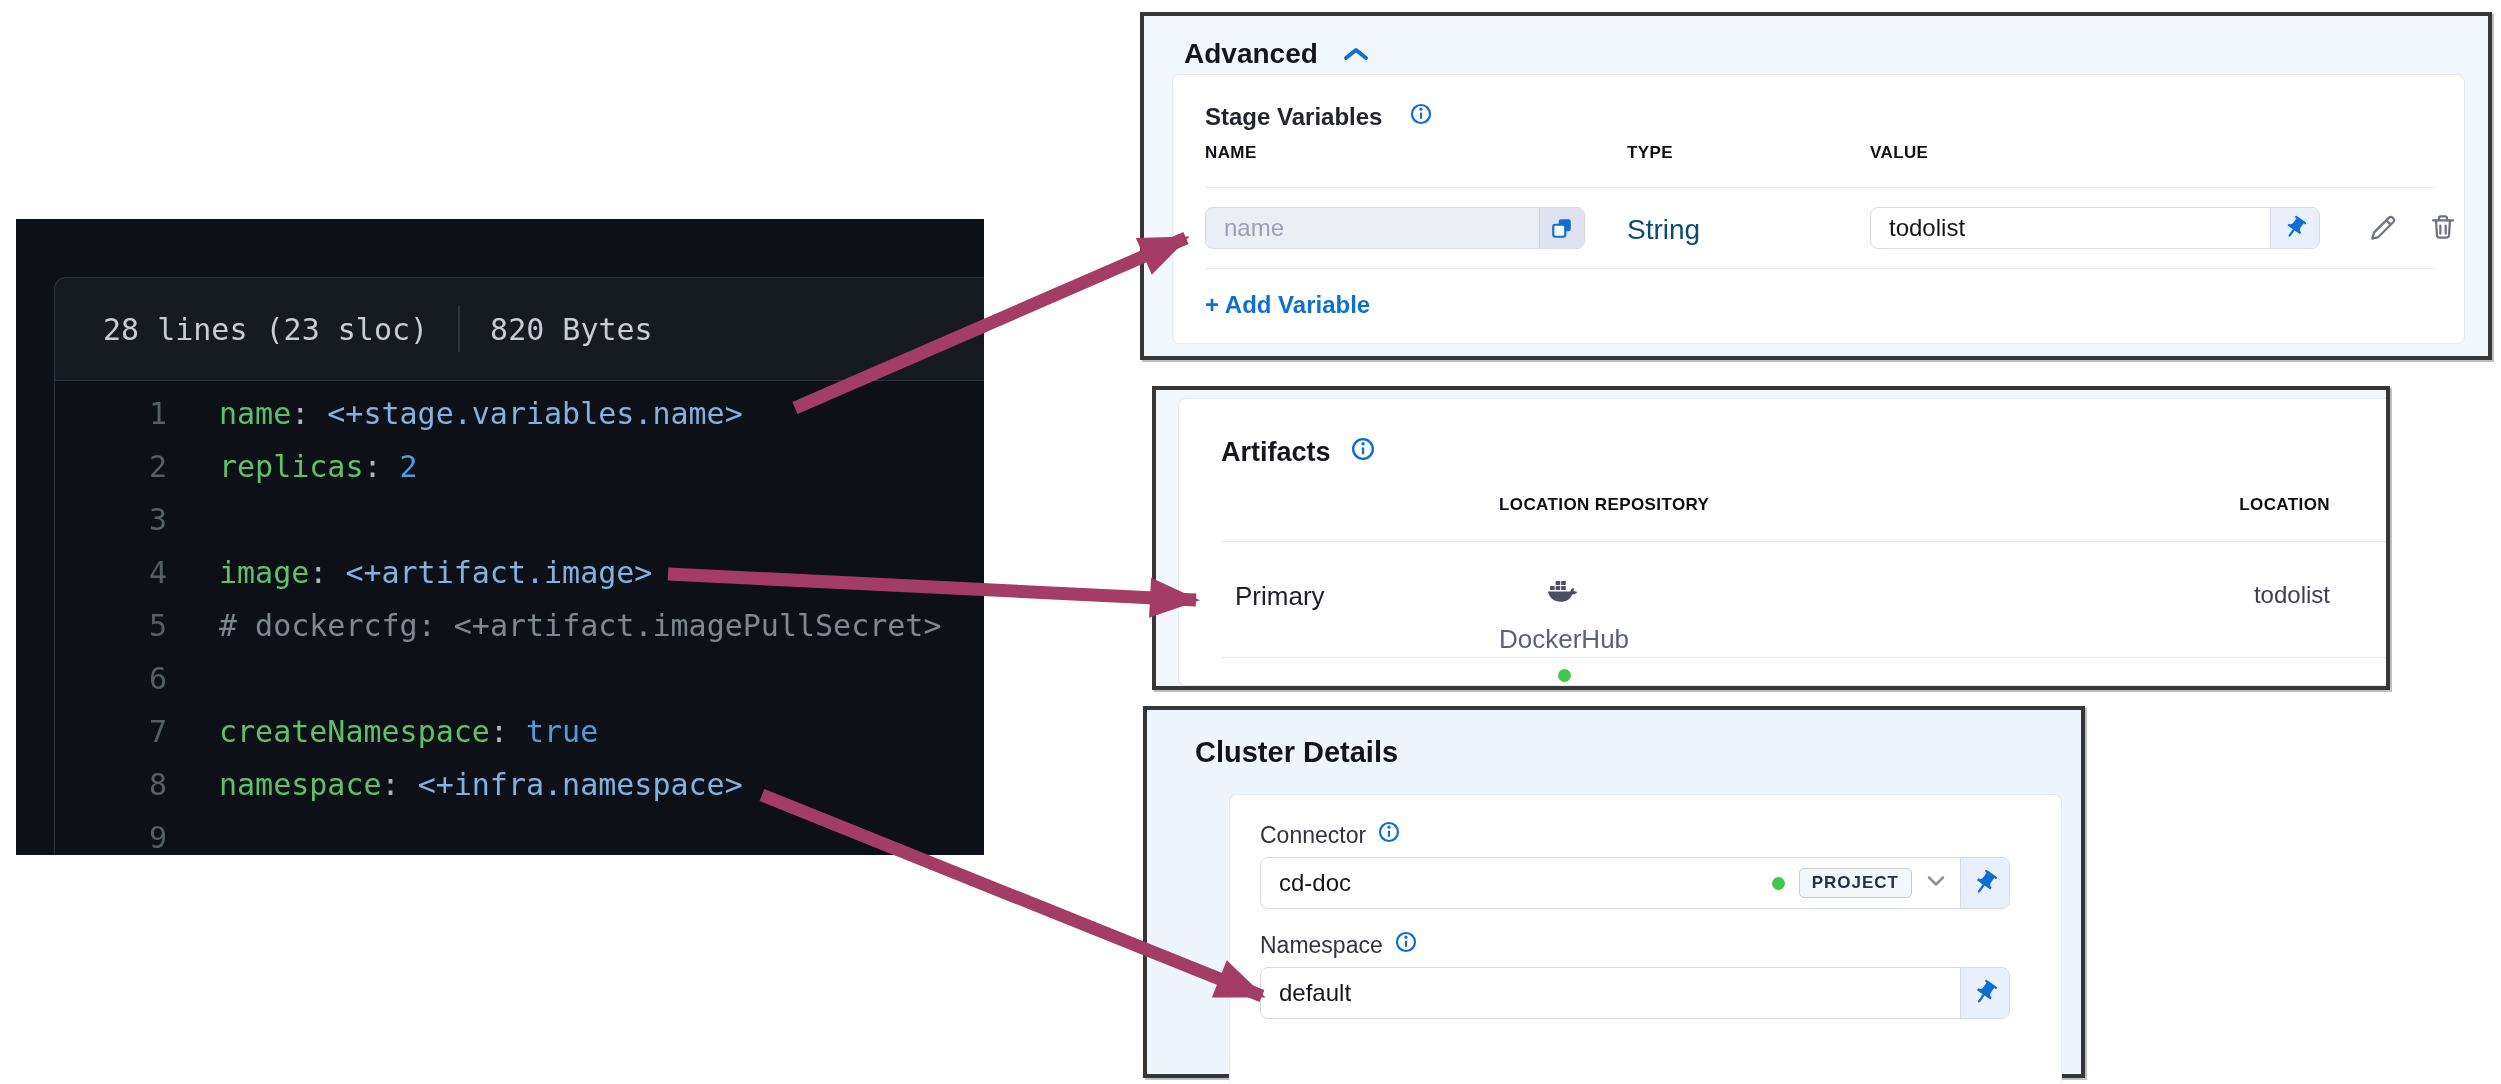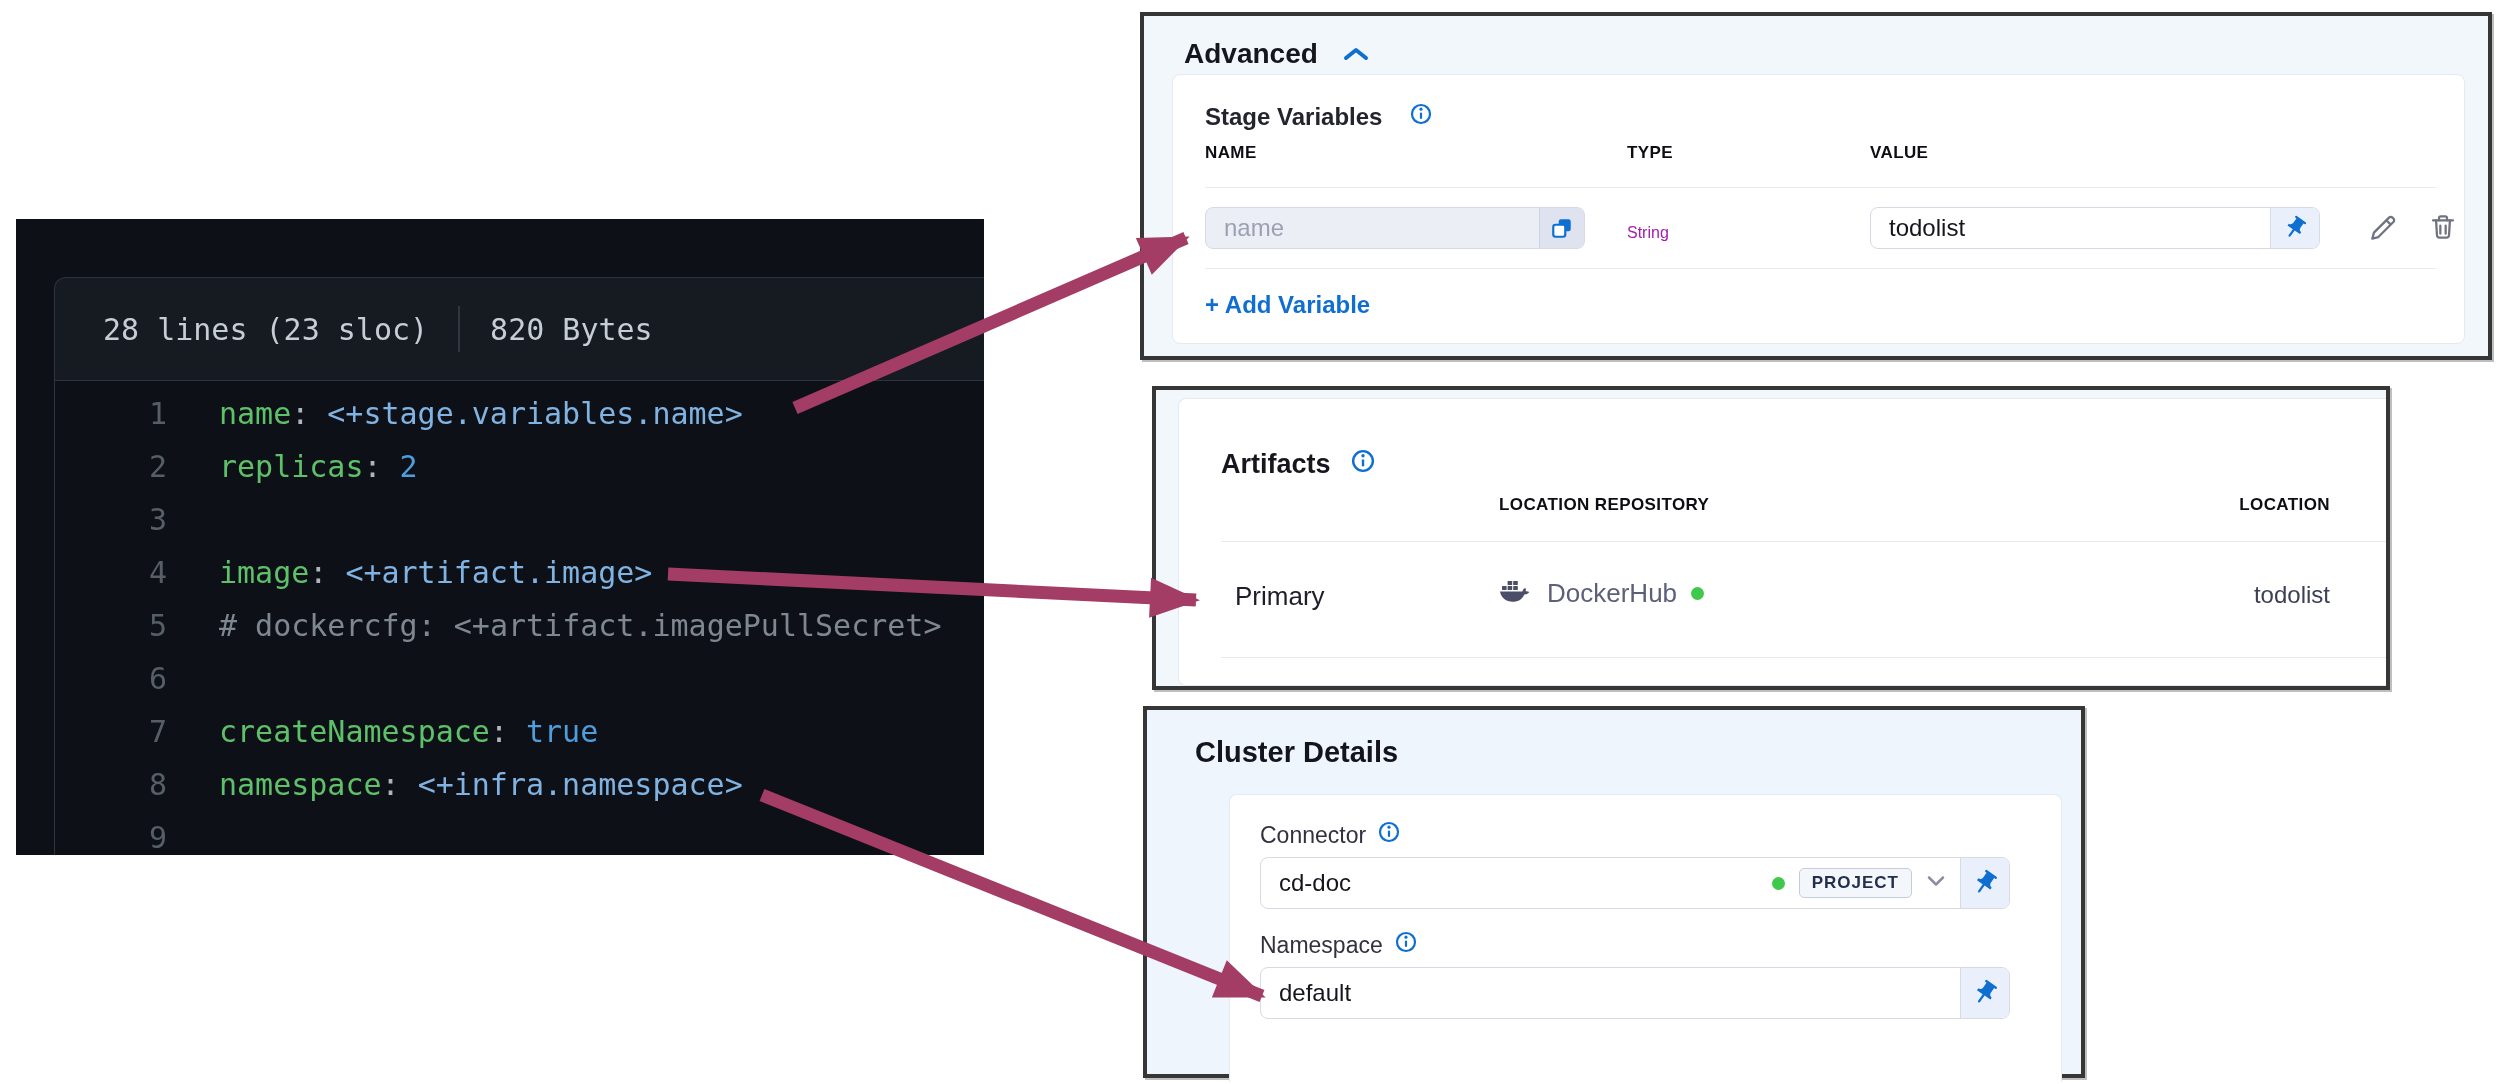--- a/index.html
+++ b/index.html
@@ -55,37 +55,37 @@
   .adv-card{left:28px;top:58px;width:1293px;height:270px;}
   .sv-label{position:absolute;left:32px;top:28px;display:flex;align-items:center;gap:28px;
             font-size:24px;font-weight:600;color:#24242f;}
   .adv-h-name{position:absolute;left:32px;top:68px;}
   .adv-h-type{position:absolute;left:454px;top:68px;}
   .adv-h-value{position:absolute;left:697px;top:68px;}
   .adv-hr1{left:32px;right:28px;top:112px;}
   .adv-hr2{left:32px;right:28px;top:193px;}
   .var-row{position:absolute;left:32px;top:132px;right:20px;height:42px;}
   .in-name{position:absolute;left:0;top:0;width:380px;height:42px;}
-  .type-txt{position:absolute;left:422px;top:17px;font-size:16px;color:#a21caf;}
+  .type-txt{position:absolute;left:422px;top:7px;font-size:28px;color:#0c4a6e;}
   .in-value{position:absolute;left:665px;top:0;width:450px;height:42px;}
   .btn-edit{position:absolute;left:1162px;top:5px;}
   .btn-del{position:absolute;left:1222px;top:4px;}
   .add-var{position:absolute;left:32px;top:216px;font-size:24px;font-weight:600;color:#0f6fd1;cursor:pointer;}
 
   
   .p-artifacts{left:1152px;top:386px;width:1238px;height:304px;}
   .art-card{left:22px;top:8px;right:0;bottom:0;border-radius:8px 0 0 8px;border-right:none;}
-  .art-title{position:absolute;left:42px;top:50px;display:flex;align-items:center;gap:20px;font-size:27px;}
+  .art-title{position:absolute;left:42px;top:38px;display:flex;align-items:center;gap:20px;font-size:27px;}
   .art-h-repo{position:absolute;left:320px;top:96px;}
   .art-h-loc{position:absolute;right:56px;top:96px;}
   .art-hr1{left:42px;right:0;top:142px;}
   .art-hr2{left:42px;right:0;top:258px;}
   .art-row-name{position:absolute;left:56px;top:182px;font-size:26px;color:#1d1d2b;}
   .art-row-repo{position:absolute;left:320px;top:178px;display:flex;align-items:center;gap:14px;
-                font-size:26px;color:#5d6078;}
+                font-size:26px;color:#5d6078;flex-direction:column;}
   .art-row-loc{position:absolute;right:56px;top:182px;font-size:24px;color:#3c3f55;}
 
   
   .p-cluster{left:1143px;top:706px;width:942px;height:372px;background:#eef5fc;}
   .clu-title{position:absolute;left:48px;top:26px;font-size:29px;font-weight:bold;color:#14141c;}
   .clu-card{left:82px;top:84px;width:833px;height:288px;border-bottom:none;border-radius:8px 8px 0 0;}
   .fld-label{display:flex;align-items:center;gap:12px;font-size:23px;color:#32323f;}
   .lbl-connector{position:absolute;left:30px;top:26px;}
   .lbl-namespace{position:absolute;left:30px;top:136px;}
   .in-connector{position:absolute;left:30px;top:62px;width:750px;height:52px;}

